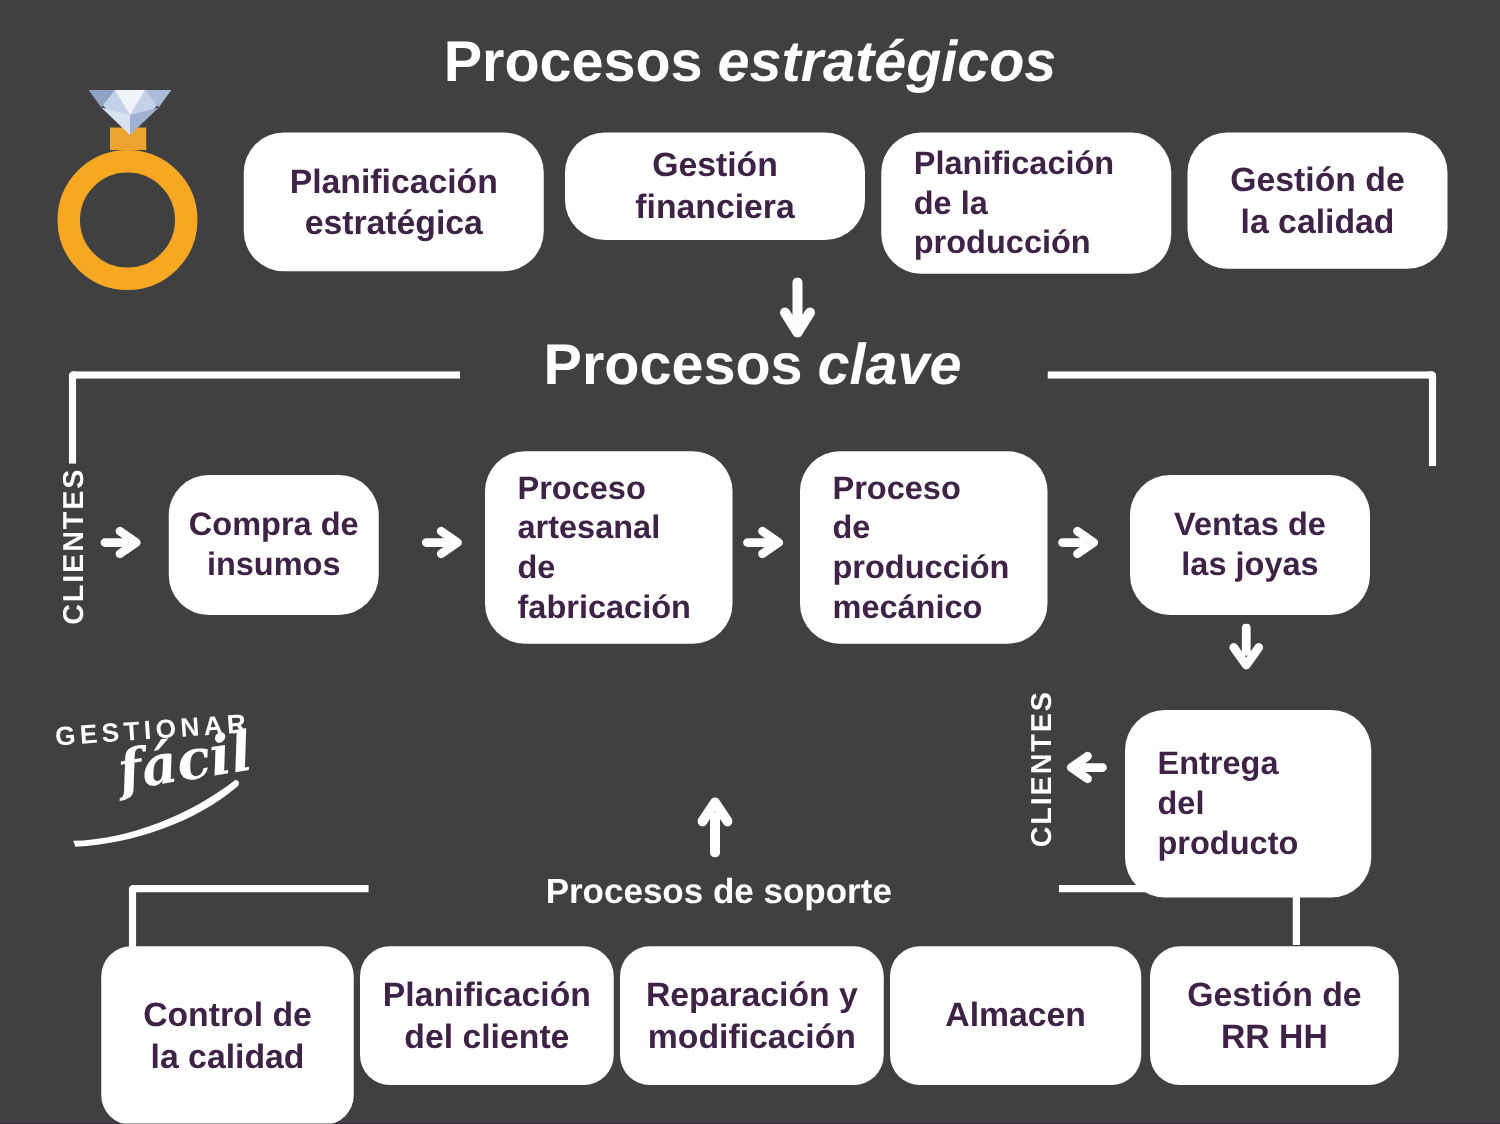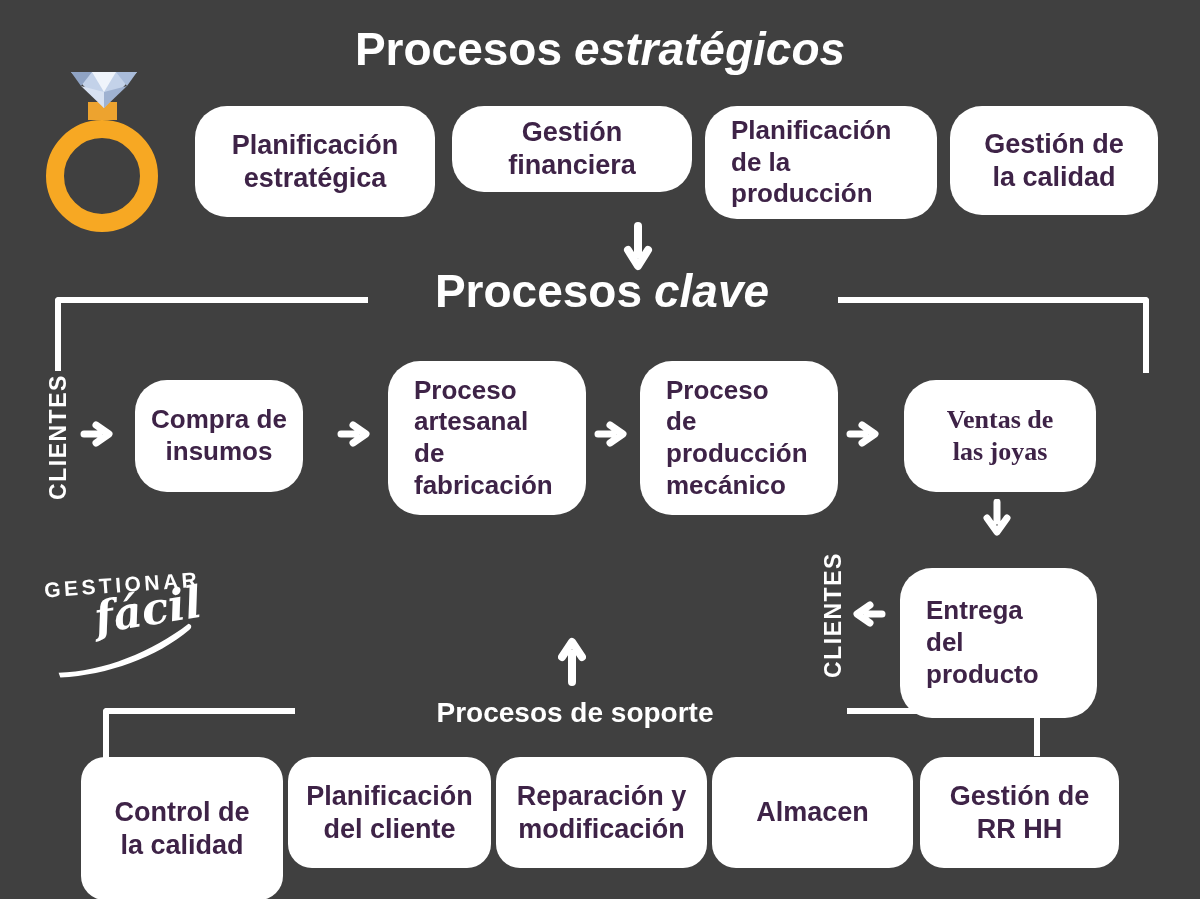--- a/index.html
+++ b/index.html
@@ -121,21 +121,21 @@
 
   <div class="box key left" style="left:640px;top:361px;width:198px;height:154px;">Proceso
 de
 producción
 mecánico</div>
 
   <svg class="abs" style="left:846px;top:421px;" width="34" height="26" viewBox="0 0 34 26">
     <path d="M4 13 H19 M16 4 L29 13 L16 22" fill="none" stroke="#FFFFFF" stroke-width="7" stroke-linecap="round" stroke-linejoin="round"></path>
   </svg>
 
-  <div class="box key" style="left:904px;top:380px;width:192px;height:112px;font-family:Liberation Serif, serif;">Ventas de
+  <div class="box key" style="left:904px;top:380px;width:192px;height:112px;">Ventas de
 las joyas</div>
 
   <svg class="abs" style="left:982px;top:499px;" width="30" height="38" viewBox="0 0 30 38">
     <path d="M15 3 V22 M5 19 L15 33 L25 19" fill="none" stroke="#FFFFFF" stroke-width="7" stroke-linecap="round" stroke-linejoin="round"></path>
   </svg>
 
   <div class="box key left" style="left:900px;top:568px;width:197px;height:150px;">Entrega
 del
 producto</div>
 

